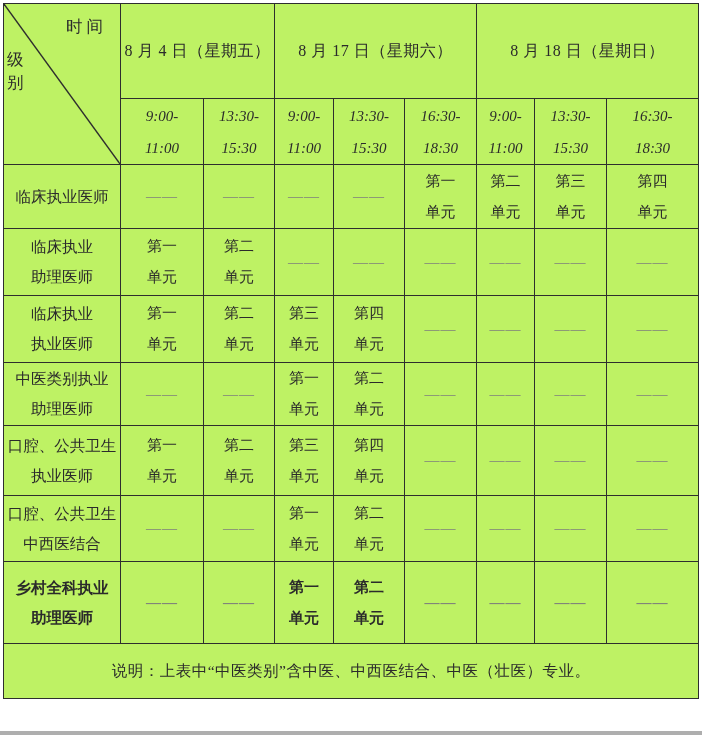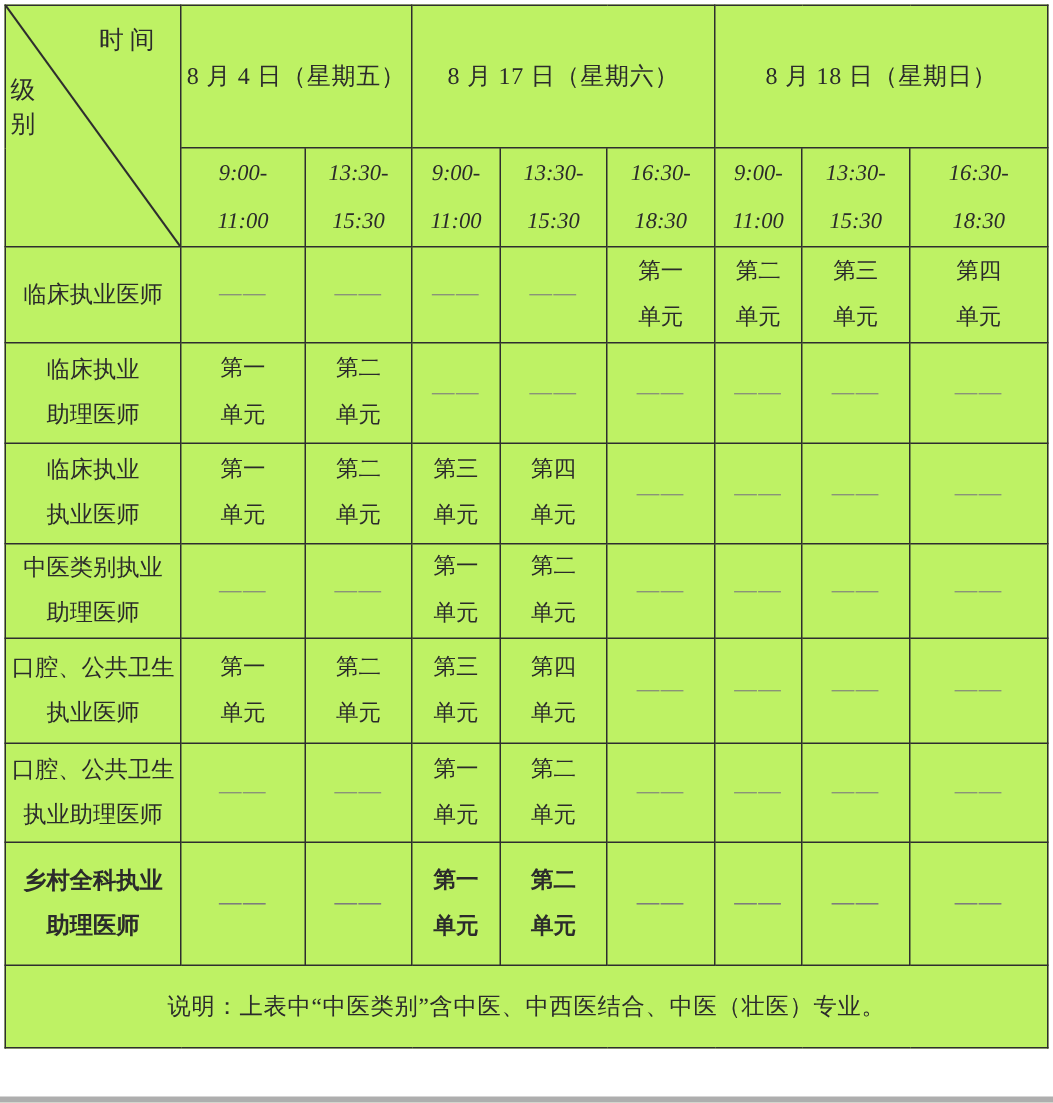--- a/index.html
+++ b/index.html
@@ -327,21 +327,21 @@
           </td>
       <td class="cell dash">
             <div class="cl">——</div>
             <div class="cl"></div>
           </td>
     </tr>
 
     <tr class="r5">
       <td class="label-cell">
             <div class="cl">口腔、公共卫生</div>
-            <div class="cl">执业助理医师</div>
+            <div class="cl">中西医结合</div>
           </td>
       <td class="cell dash">
             <div class="cl">——</div>
             <div class="cl"></div>
           </td>
       <td class="cell dash">
             <div class="cl">——</div>
             <div class="cl"></div>
           </td>
       <td class="cell">

